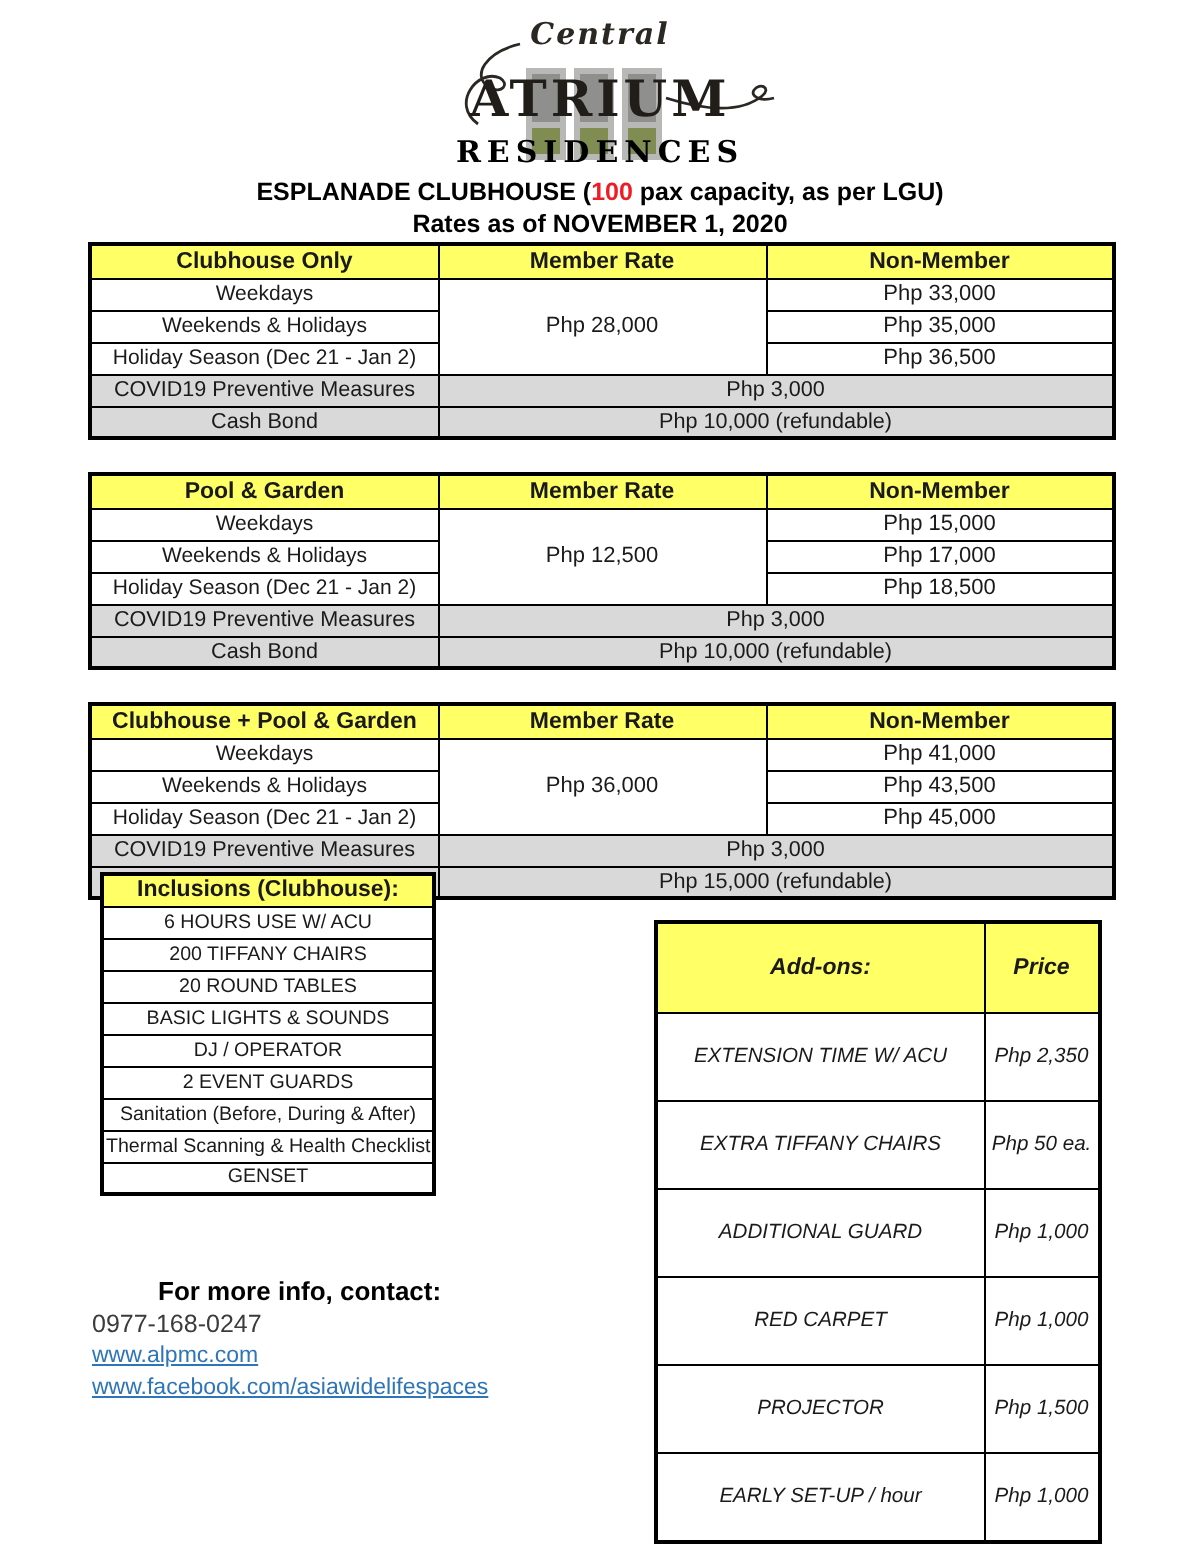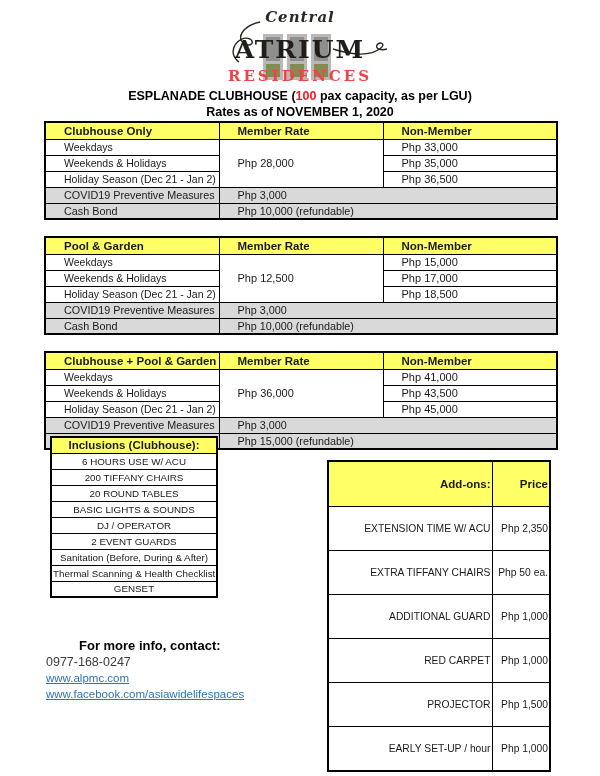--- a/index.html
+++ b/index.html
@@ -12,45 +12,45 @@
   .logo-windows { position: absolute; top: 30px; left: 58px; display: flex; gap: 4px; }
   .logo-window { width: 20px; height: 46px; background: #b8b8b6; padding: 3px 3px; }
   .logo-window .pane-top { width: 100%; height: 24px; background: #8f8f8d; }
   .logo-window .pane-mid { width: 100%; height: 3px; background: #b8b8b6; }
   .logo-window .pane-bot { width: 100%; height: 13px; background: #7f8d52; }
   .logo-script { position: absolute; top: 4px; left: 0; width: 100%; text-align: center;
     font-family: "DejaVu Serif", serif; font-style: italic; font-weight: bold; font-size: 15px; color: #2b2723; letter-spacing: 1px; }
   .logo-main { position: absolute; top: 31px; left: 0; width: 100%; text-align: center;
     font-family: "DejaVu Serif", serif; font-weight: bold; font-size: 25px; color: #211d19; letter-spacing: 2px; }
   .logo-sub { position: absolute; top: 63px; left: 0; width: 100%; text-align: center;
-    font-family: "DejaVu Serif", serif; font-weight: bold; font-size: 15px; color: #ef4444; letter-spacing: 3px; }
+    font-family: "DejaVu Serif", serif; font-weight: bold; font-size: 15px; color: #000000; letter-spacing: 3px; }
   .logo-flourish { position: absolute; top: 0; left: 0; pointer-events: none; }
 
   
   .title-block { position: absolute; top: 88px; left: 0; width: 100%; text-align: center; }
   .title-line { font-size: 12.5px; font-weight: bold; line-height: 16px; color: #000; }
   .title-capacity { color: #ee1c25; }
 
   
   table { border-collapse: collapse; table-layout: fixed; background: #fff; }
   .rate-table { position: absolute; left: 44px; width: 512px; border: 2px solid #000; }
-  .rate-table td { border: 1px solid #000; height: 16px; font-size: 11px; vertical-align: middle; overflow: hidden; white-space: nowrap; padding: 0 18px; }
+  .rate-table td { border: 1px solid #000; height: 16px; font-size: 11px; text-align: center; vertical-align: middle; overflow: hidden; white-space: nowrap; padding: 0 8px; }
   .rate-table tr.head td { background: #ffff66; font-weight: bold; font-size: 11.5px; height: 17px; }
   .rate-table td.row-label { font-size: 10.5px; }
   .rate-table tr.gray td { background: #d9d9d9; font-size: 10.8px; }
   .t1 { top: 121px; } .t2 { top: 236px; } .t3 { top: 351px; }
 
   
   .inclusions-table { position: absolute; left: 50px; top: 436px; width: 168px; border: 2px solid #000; }
   .inclusions-table td { border: 1px solid #000; height: 16px; font-size: 9.8px; text-align: center; vertical-align: middle; overflow: hidden; white-space: nowrap; padding: 0 1px; }
   .inclusions-table tr.head td { background: #ffff66; font-weight: bold; font-size: 11.5px; }
 
   
   .addons-table { position: absolute; left: 327px; top: 460px; width: 222px; border: 2px solid #000; }
-  .addons-table td { border: 1px solid #000; height: 16px; font-size: 10.3px; text-align: right; vertical-align: middle; overflow: hidden; white-space: nowrap; padding: 16px 1px; }
+  .addons-table td { border: 1px solid #000; height: 16px; font-size: 10.3px; text-align: center; vertical-align: middle; overflow: hidden; white-space: nowrap; padding: 16px 1px; font-style: italic; }
   .addons-table tr.head td { background: #ffff66; font-weight: bold; font-size: 11.5px; }
 
   
   .contact { position: absolute; left: 46px; top: 638px; }
   .contact-heading { font-size: 13px; font-weight: bold; line-height: 16px; color: #000; padding-left: 33px; }
   .contact-line { font-size: 12.5px; line-height: 16px; color: #3b3b3b; }
   .contact-link { display: block; font-size: 11.5px; line-height: 16px; color: #2e75b6; text-decoration: underline; cursor: pointer; }
 </style>
 </head>
 <body>

